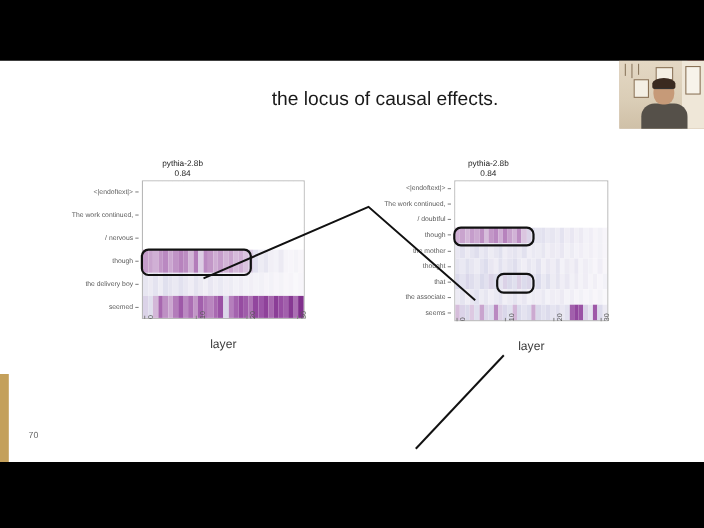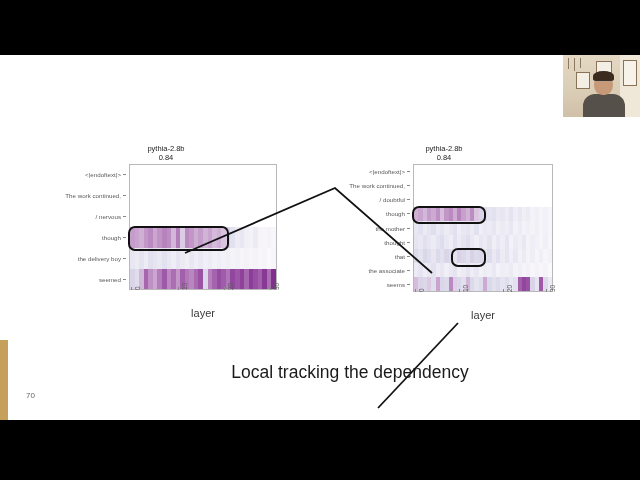--- a/index.html
+++ b/index.html
@@ -211,23 +211,23 @@
 
   <div id="bar-top" class="letterbox"></div>
   <div id="bar-bottom" class="letterbox"></div>
 
   <div id="slide">
 
     <div id="accent-gold"></div>
 
 
     <div id="slide-title">
+      <div>the locus of causal effects.</div>
     </div>
 
-    <div id="caption-bottom">Local tracking the dependency</div>
 
     <div id="slide-number">70</div>
 
     <div id="chart-left" class="chart">
         <div class="chart-title" style="width: 222px;"><span>pythia-2.8b</span><span class="sub">0.84</span></div>
         <div class="plot-row">
           <div class="ylabels" style="width: 74px; height: 126px;">
             <div class="yl" style="height: 21px;">&lt;|endoftext|&gt;</div>
             <div class="yl" style="height: 21px;">The work continued,</div>
             <div class="yl" style="height: 21px;">/  nervous</div>

